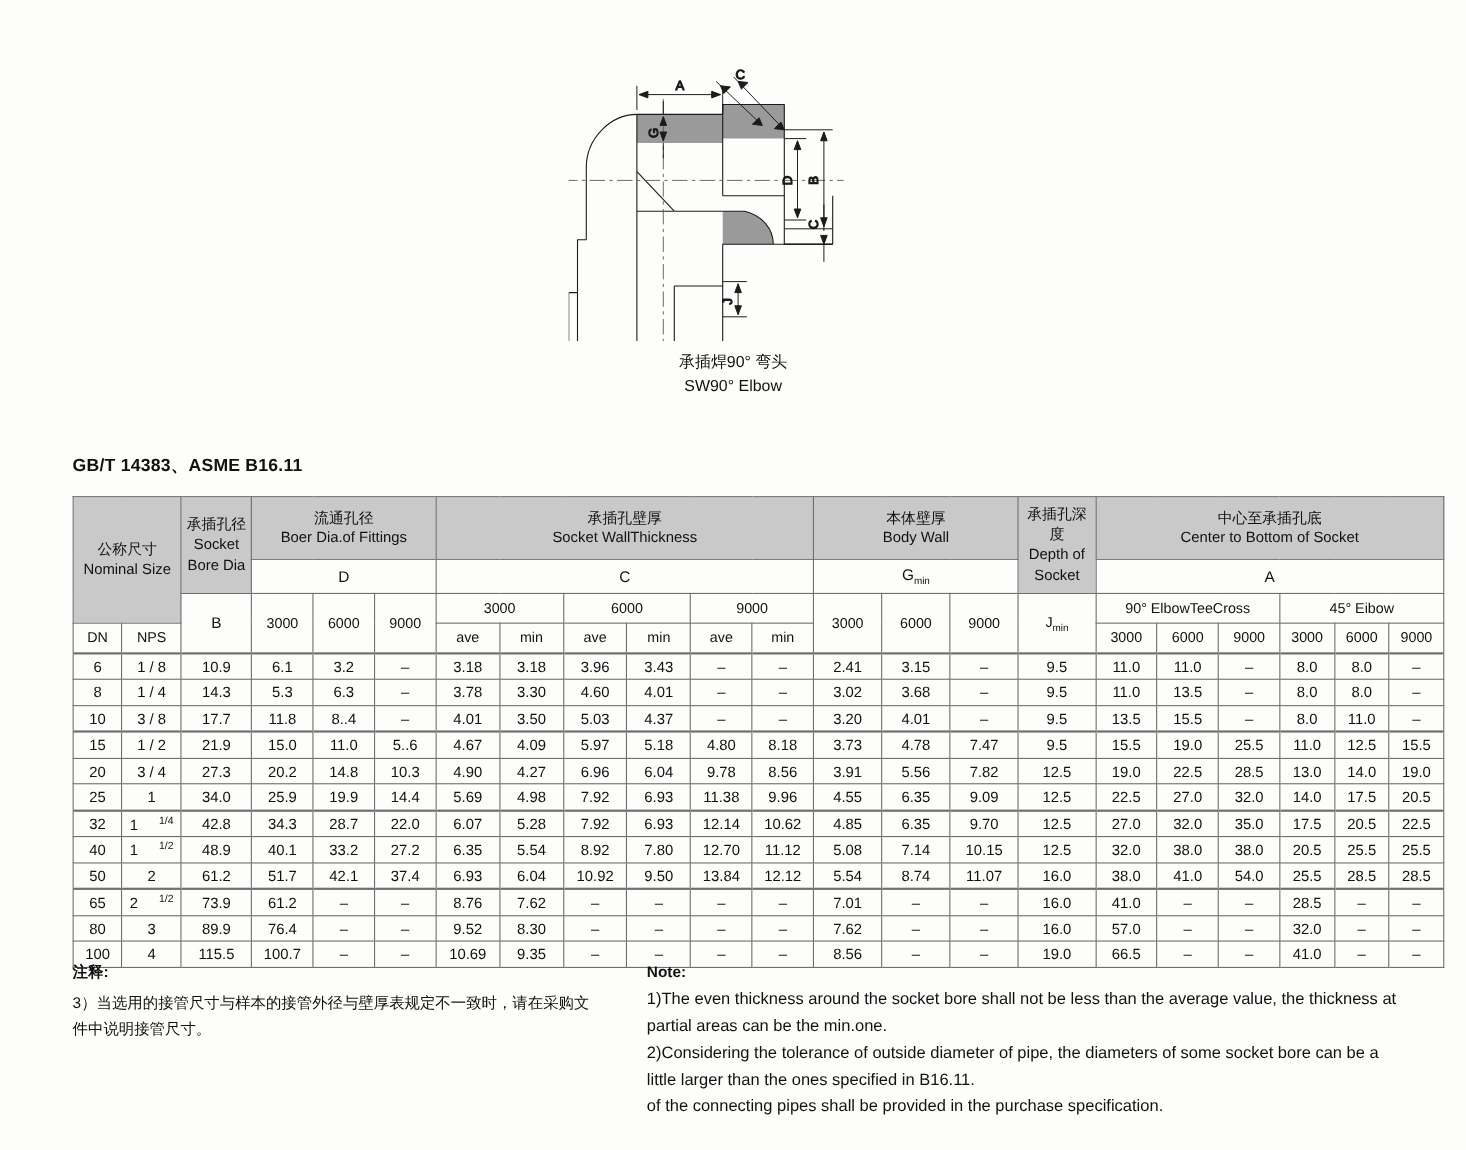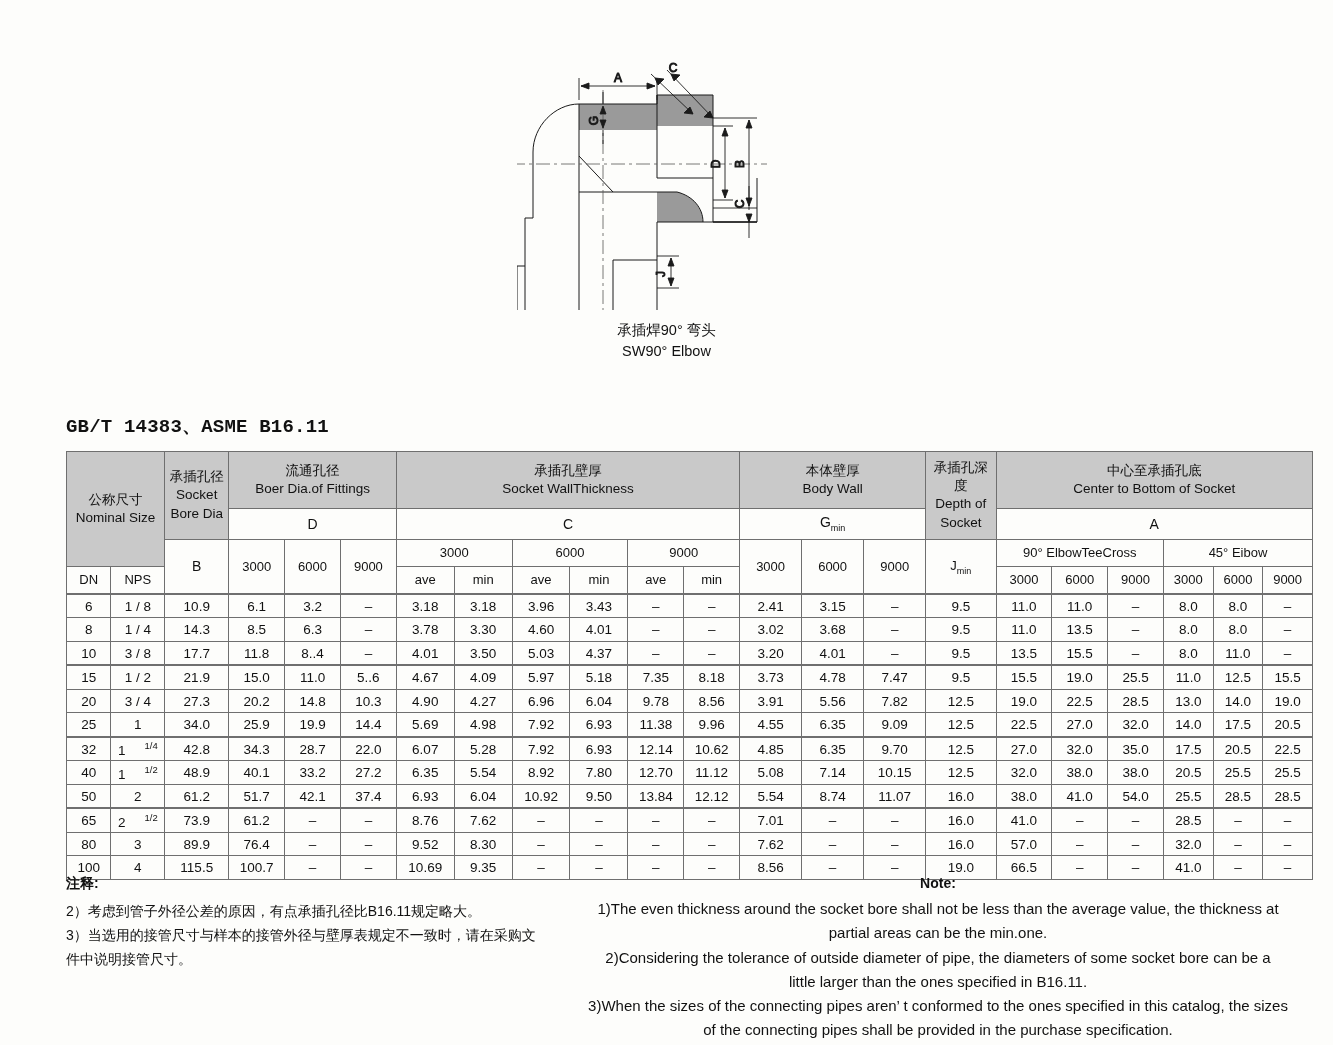--- a/index.html
+++ b/index.html
@@ -20,21 +20,21 @@
   #figure-caption{
     position:absolute;left:0;top:320px;width:1333px;
     text-align:center;line-height:1.45;
   }
   #figure-caption .cn{font-size:14.5px;display:block;}
   #figure-caption .en{font-size:14.5px;display:block;}
 
   
   #std-title{
     position:absolute;left:66px;top:413px;
-    font-size:19px;font-weight:bold;letter-spacing:.2px;font-family:Liberation Mono, monospace;
+    font-size:16px;font-weight:bold;letter-spacing:.2px;
   }
 
   
   #spec-table-wrap{position:absolute;left:66px;top:451px;width:1247px;}
   table.spec{
     border-collapse:collapse;width:1247px;
     table-layout:fixed;
   }
   table.spec th, table.spec td{
     border:1px solid #6f6f6f;
@@ -61,21 +61,21 @@
   table.spec td.val{height:22.5px;background:#fdfdfb;font-size:13.5px;}
   tbody.grp-sep > tr:first-child > td{border-top:2px solid #6f6f6f;}
   .sub-note{font-size:9px;vertical-align:sub;}
   .frac{font-size:9.5px;vertical-align:super;margin-left:19px;}
 
   
   #notes{
     position:absolute;left:0;top:875px;width:1134px;height:170px;
   }
   #notes-cn{position:absolute;left:66px;top:0;width:500px;}
-  #notes-en{position:absolute;left:588px;top:0;width:700px;text-align:center;}
+  #notes-en{position:absolute;left:588px;top:0;width:700px;}
   .note-head{font-size:14px;font-weight:bold;margin-bottom:6px;}
   .note-line{font-size:15px;line-height:1.62;}
   #notes-cn .note-line{font-size:14px;line-height:1.72;}
 </style>
 </head>
 <body>
 
 <div id="drawing-area">
   <svg id="drawing-svg" width="300" height="250" viewBox="0 0 300 250">
     <g stroke="#1b1b1b" stroke-width="1" fill="none" stroke-linejoin="round">
@@ -304,21 +304,21 @@
           <td class="val">11.0</td>
           <td class="val">–</td>
           <td class="val">8.0</td>
           <td class="val">8.0</td>
           <td class="val">–</td>
         </tr>
         <tr>
           <td class="val">8</td>
           <td class="val">1 / 4</td>
           <td class="val">14.3</td>
-          <td class="val">8.5</td>
+          <td class="val">5.3</td>
           <td class="val">6.3</td>
           <td class="val">–</td>
           <td class="val">3.78</td>
           <td class="val">3.30</td>
           <td class="val">4.60</td>
           <td class="val">4.01</td>
           <td class="val">–</td>
           <td class="val">–</td>
           <td class="val">3.02</td>
           <td class="val">3.68</td>
@@ -361,21 +361,21 @@
           <td class="val">15</td>
           <td class="val">1 / 2</td>
           <td class="val">21.9</td>
           <td class="val">15.0</td>
           <td class="val">11.0</td>
           <td class="val">5..6</td>
           <td class="val">4.67</td>
           <td class="val">4.09</td>
           <td class="val">5.97</td>
           <td class="val">5.18</td>
-          <td class="val">7.35</td>
+          <td class="val">4.80</td>
           <td class="val">8.18</td>
           <td class="val">3.73</td>
           <td class="val">4.78</td>
           <td class="val">7.47</td>
           <td class="val">9.5</td>
           <td class="val">15.5</td>
           <td class="val">19.0</td>
           <td class="val">25.5</td>
           <td class="val">11.0</td>
           <td class="val">12.5</td>
@@ -577,26 +577,24 @@
           <td class="val">–</td>
           <td class="val">–</td>
         </tr>
       </tbody>
     </table>
 </div>
 
 <div id="notes">
   <div id="notes-cn">
     <div class="note-head">注释:</div>
-    <div class="note-line">2）考虑到管子外径公差的原因，有点承插孔径比B16.11规定略大。</div>
     <div class="note-line">3）当选用的接管尺寸与样本的接管外径与壁厚表规定不一致时，请在采购文</div>
     <div class="note-line">件中说明接管尺寸。</div>
   </div>
   <div id="notes-en">
     <div class="note-head">Note:</div>
     <div class="note-line">1)The even thickness around the socket bore shall not be less than the average value, the thickness at</div>
     <div class="note-line">partial areas can be the min.one.</div>
     <div class="note-line">2)Considering the tolerance of outside diameter of pipe,  the diameters of some socket bore can be a</div>
     <div class="note-line">little larger than the ones specified in B16.11.</div>
-    <div class="note-line">3)When the sizes of the connecting pipes aren’ t conformed to the ones specified in this catalog, the sizes</div>
     <div class="note-line">of the connecting pipes shall be provided in the purchase specification.</div>
   </div>
 </div>
 
 </body></html>

